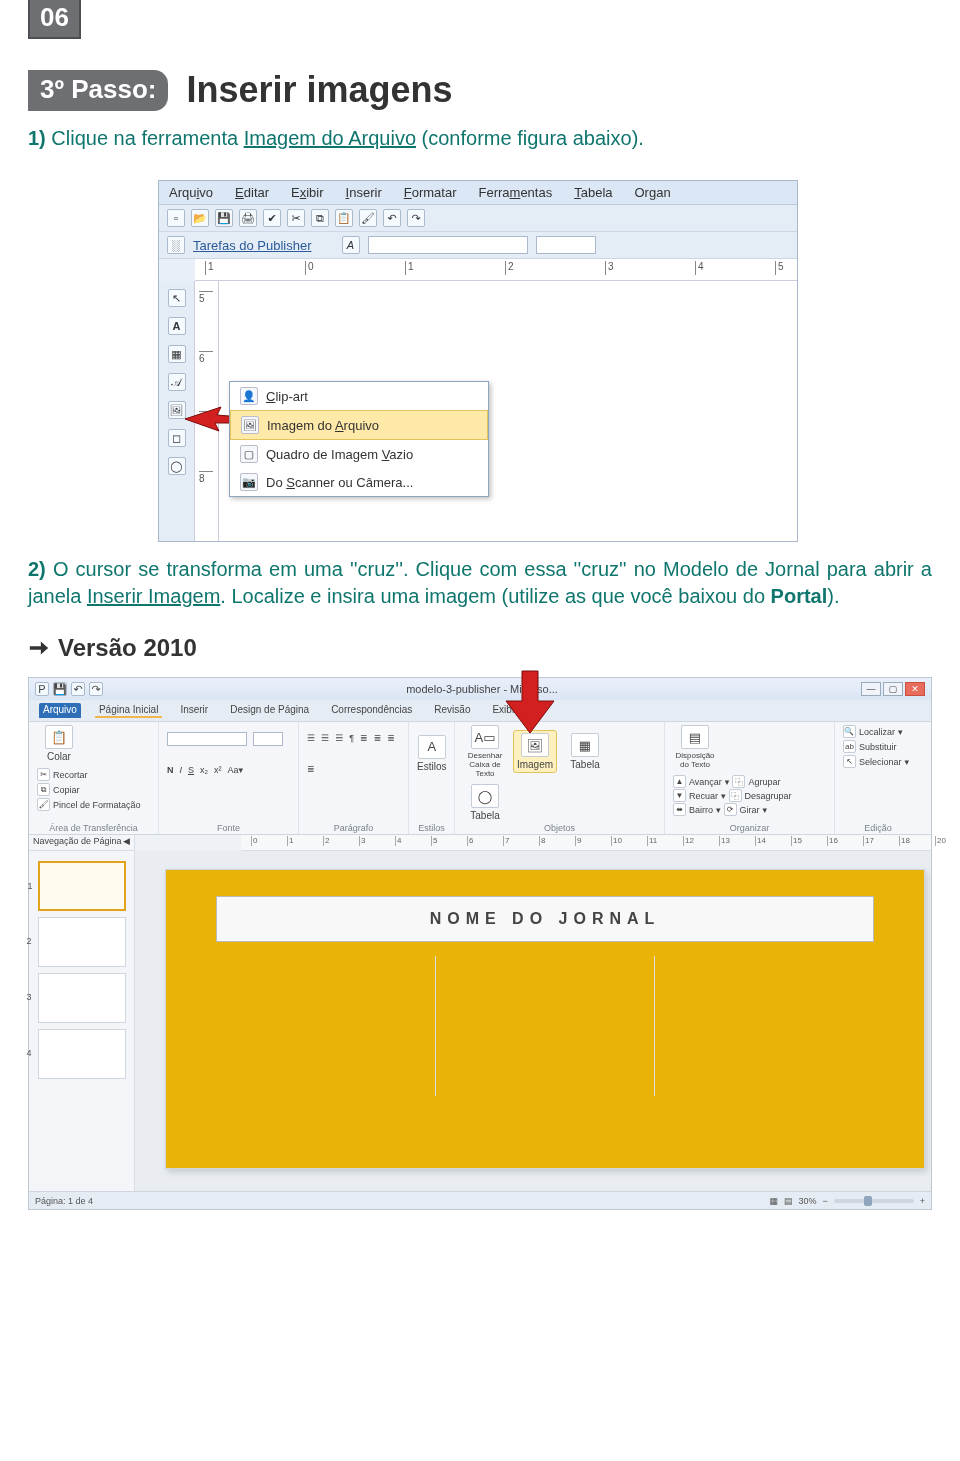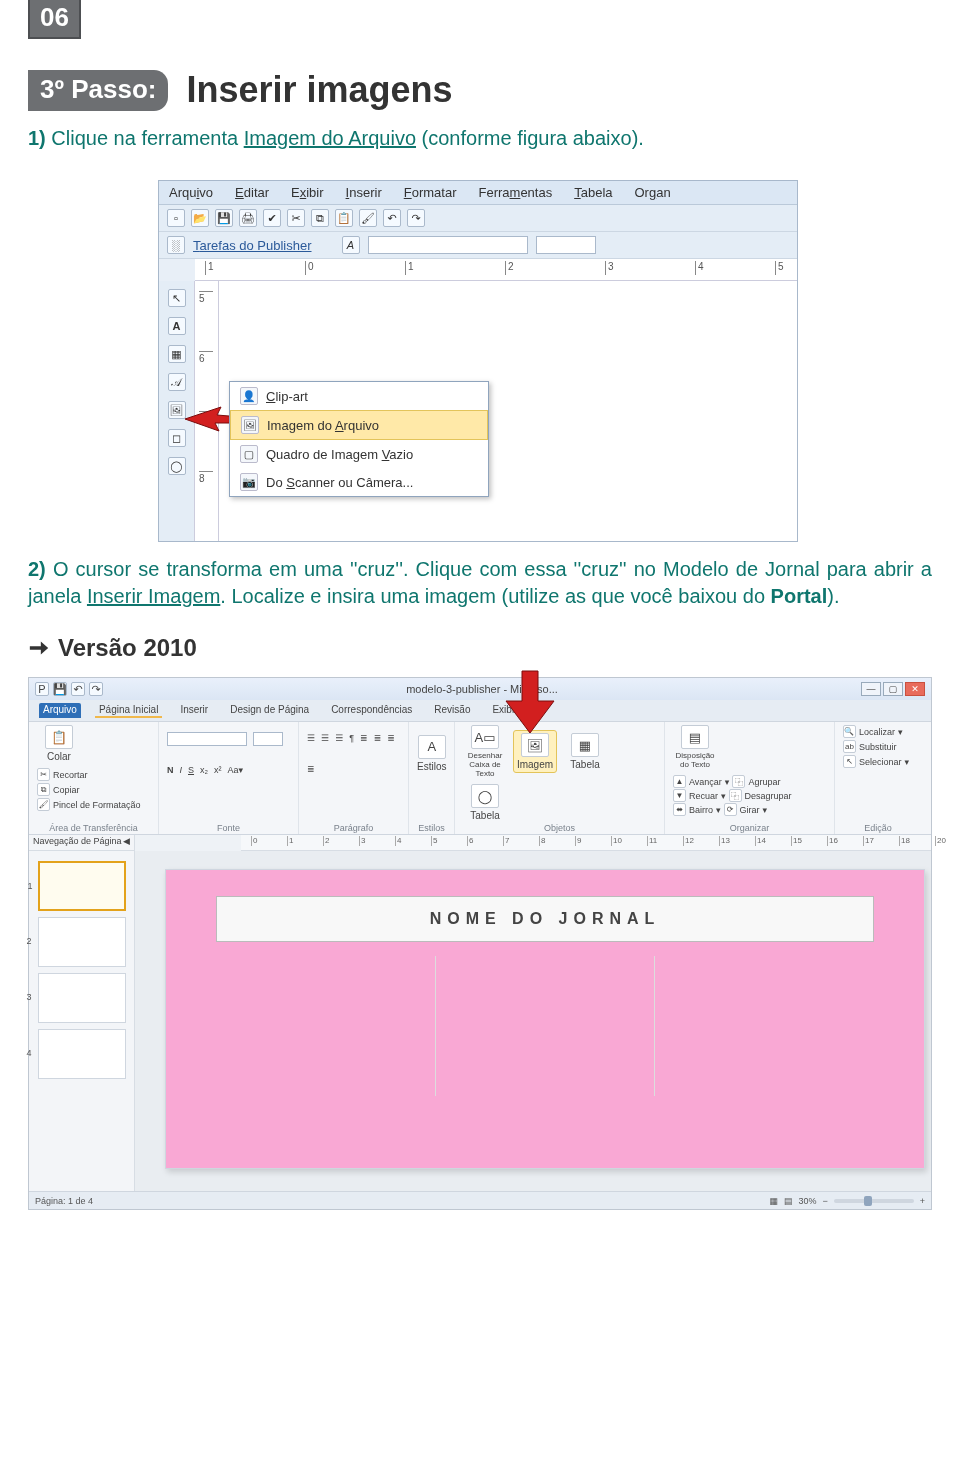--- a/index.html
+++ b/index.html
@@ -58,21 +58,21 @@
   .big-btn .ic { width: 28px; height: 24px; border: 1px solid #c4ccd6; background: #fff; border-radius: 2px; display: flex; align-items: center; justify-content: center; font-size: 13px; }
   .big-btn.sel { background: #fff1bf; border: 1px solid #e3c45a; border-radius: 3px; padding: 2px; }
   .ruler-h2 { height: 16px; background: #f6f8fa; border-bottom: 1px solid #d7dde4; position: relative; margin-left: 106px; }
   .ruler-h2 .tk { position: absolute; top: 1px; font-size: 8px; color: #666; border-left: 1px solid #aaa; height: 10px; padding-left: 1px; }
   .doc-wrap { display: flex; background: #e9edf1; height: 340px; }
   .nav-pane { width: 106px; background: #f3f5f8; border-right: 1px solid #d7dde4; padding: 4px 4px; }
   .thumb { width: 88px; height: 50px; background: #fff; border: 1px solid #cfd6df; margin: 6px auto; position: relative; }
   .thumb .pg-num { position:absolute; left:-12px; top:18px; font-size:9px; color:#555;}
   .thumb.sel { border: 2px solid #e3a21b; background:#fffcef; }
   .doc-canvas { flex: 1; padding: 18px 30px; overflow: hidden; position: relative; }
-  .page-sheet { width: 760px; min-height: 300px; background: #f9a8d4; border: 1px solid #cfd6df; box-shadow: 2px 3px 6px rgba(0,0,0,.15); margin: 0 auto; }
+  .page-sheet { width: 760px; min-height: 300px; background: #eab308; border: 1px solid #cfd6df; box-shadow: 2px 3px 6px rgba(0,0,0,.15); margin: 0 auto; }
   .jornal-title { border: 1px solid #bbb; margin: 26px 50px 8px 50px; height: 46px; display: flex; align-items: center; justify-content: center; letter-spacing: 6px; font-weight: bold; font-size: 16px; color: #444; background: #f8f8f8; }
   .jornal-sub { text-align: center; font-size: 11px; color: #444; border-bottom: 1px solid #999; margin: 0 50px; padding: 4px 0 6px 0; }
   .col-divs { display:flex; margin:14px 50px 0 50px; height:140px;}
   .col-divs div{ flex:1; border-right:1px solid #ddd;}
   .col-divs div:last-child{border-right:none;}
   .big-red-arrow { position: absolute; left: 466px; top: -10px; z-index: 5; }
   .big-red-arrow svg { width: 70px; height: 70px; }
   .new-wrap { position: relative; }
   .statusbar { display:flex; justify-content:space-between; align-items:center; background:#e6ecf3; border-top:1px solid #cfd6df; height:18px; padding:0 6px; font-size:9px; color:#555;}
   .statusbar .zoom { display:flex; align-items:center; gap:6px;}

